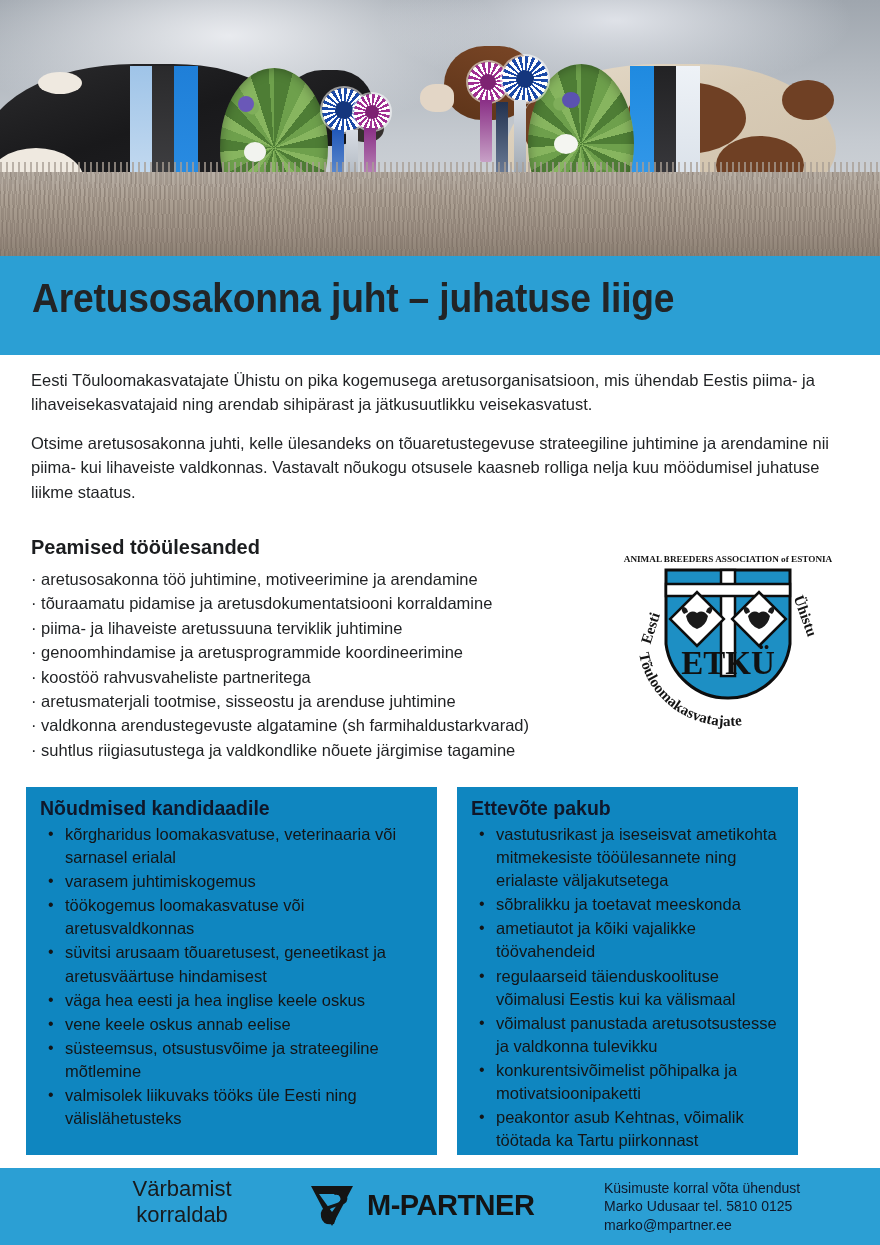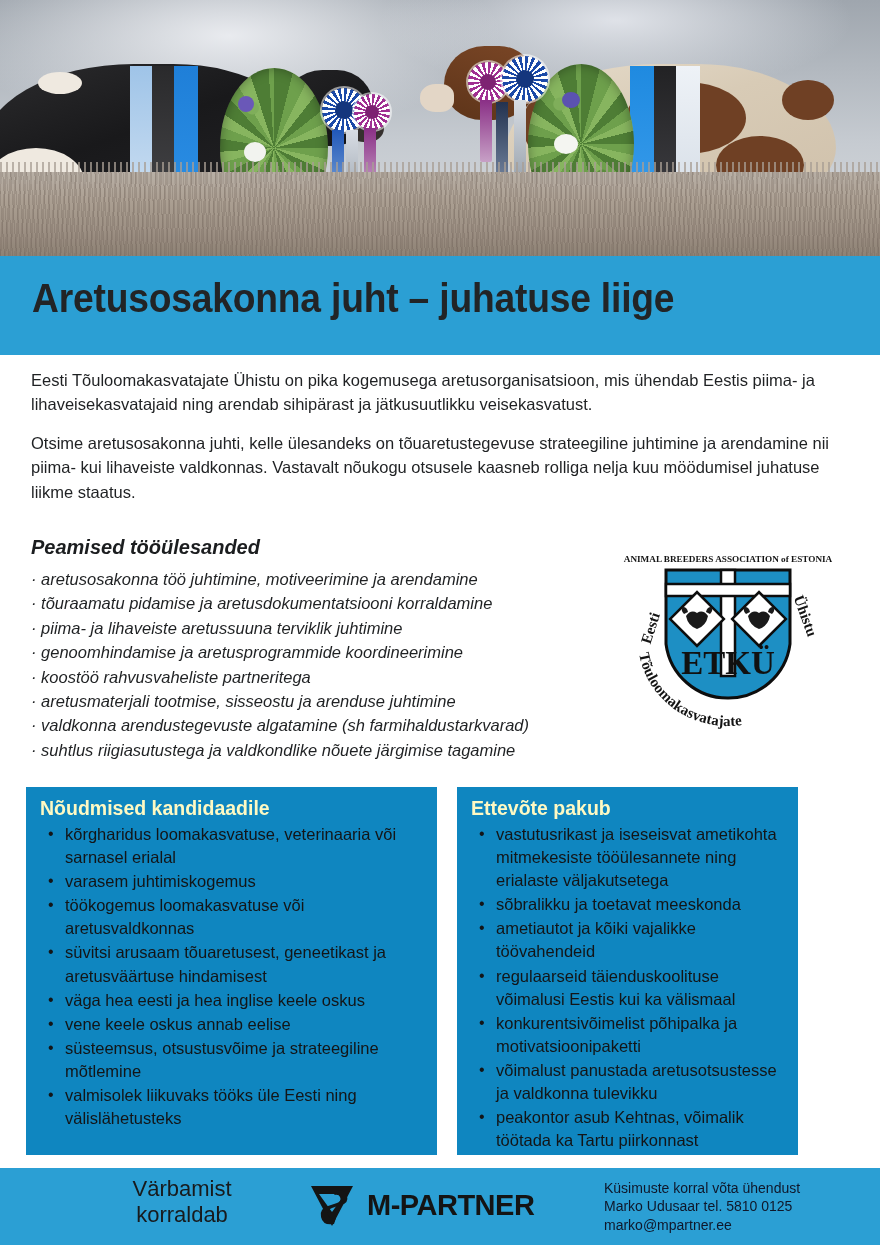--- a/index.html
+++ b/index.html
@@ -86,35 +86,35 @@
     font-size:40px; font-weight:bold; letter-spacing:-.2px;
     color:#222426; white-space:nowrap;
     transform:scaleX(.93); transform-origin:left center;
   }
 
   
   .intro { position:absolute; left:31px; top:368px; width:800px; }
   .intro p { margin:0 0 14px 0; font-size:16.5px; line-height:1.48; color:#1f2123; }
   .intro p:last-child { margin-bottom:0; }
 
-  .tasks { position:absolute; left:31px; top:536px; width:600px;font-style:italic; }
+  .tasks { position:absolute; left:31px; top:536px; width:600px; }
   .tasks h2 { margin:0 0 8px 0; font-size:20px; font-weight:bold; color:#1b1d1f; }
   .tasks ul { margin:0; padding:0; list-style:none; }
   .tasks li { font-size:16.5px; line-height:1.48; color:#1f2123; white-space:nowrap; }
   .tasks li::before { content:"· "; }
 
   
   .etku { position:absolute; left:622px; top:548px; width:212px; height:186px; }
   .etku svg { display:block; width:212px; height:186px; }
 
   
   .box { position:absolute; top:787px; height:368px; background:#0f86c0; box-sizing:border-box; padding:10px 14px 0 14px; }
   .box-left  { left:26px;  width:411px; }
   .box-right { left:457px; width:341px; }
-  .box h3 { margin:0 0 3px 0; font-size:19.5px; font-weight:bold; color:#fef9c3; }
+  .box h3 { margin:0 0 3px 0; font-size:19.5px; font-weight:bold; color:#0f172a; }
   .box ul { margin:0; padding:0 0 0 25px; list-style:none; }
   .box li { position:relative; font-size:16.5px; line-height:1.40; color:#131517; margin-bottom:1px; }
   .box li::before {
     content:"•"; position:absolute; left:-17px; top:0; font-size:16px; color:#131517;
   }
 
   
   .footer { position:absolute; left:0; top:1168px; width:880px; height:82px; background:#2b9fd4; }
   .f-recruit { position:absolute; left:82px; top:8px; width:200px; text-align:center;
                font-size:22px; line-height:1.18; color:#181a1c; }
@@ -282,22 +282,22 @@
   </ul>
 </div>
 
 <div class="box box-right">
   <h3>Ettevõte pakub</h3>
   <ul>
     <li>vastutusrikast ja iseseisvat ametikohta mitmekesiste tööülesannete ning erialaste väljakutsetega</li>
     <li>sõbralikku ja toetavat meeskonda</li>
     <li>ametiautot ja kõiki vajalikke töövahendeid</li>
     <li>regulaarseid täienduskoolituse võimalusi Eestis kui ka välismaal</li>
+    <li>võimalust panustada aretusotsustesse ja valdkonna tulevikku</li>
     <li>konkurentsivõimelist põhipalka ja motivatsioonipaketti</li>
-    <li>võimalust panustada aretusotsustesse ja valdkonna tulevikku</li>
     <li>peakontor asub Kehtnas, võimalik töötada ka Tartu piirkonnast</li>
   </ul>
 </div>
 
 <div class="footer">
   <div class="f-recruit">
     <div>Värbamist</div>
     <div>korraldab</div>
   </div>
 

